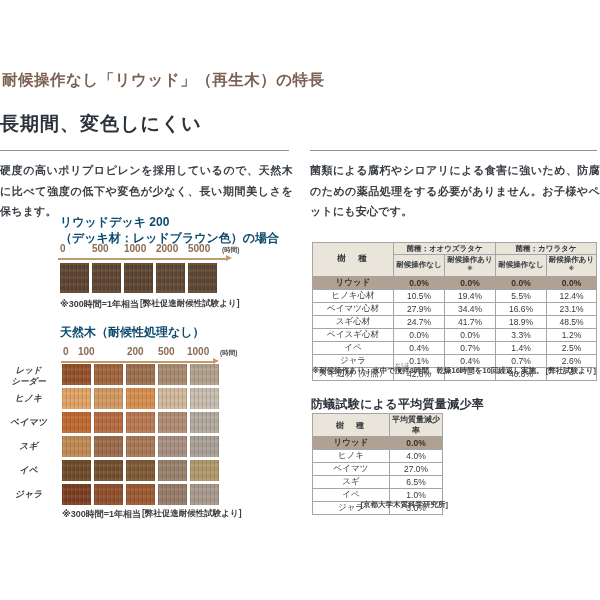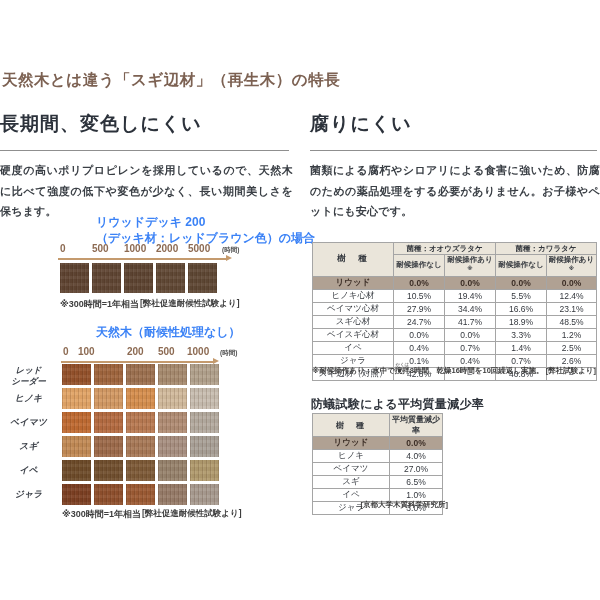--- a/index.html
+++ b/index.html
@@ -4,21 +4,21 @@
 <style>
   html,body{margin:0;padding:0;background:#fff;}
   #page{position:relative;width:600px;height:600px;background:#ffffff;overflow:hidden;
         font-family:"Liberation Sans","DejaVu Sans",sans-serif;color:#3a3f45;}
   .abs{position:absolute;}
   .serif{font-family:"Liberation Serif","DejaVu Serif",serif;}
   #page-title{left:2px;top:70px;font-size:15.5px;font-weight:700;color:var(--c-title,#7c6152);letter-spacing:.5px;}
   .col-heading{font-size:19px;font-weight:600;color:var(--c-heading,#2c323b);letter-spacing:1px;}
   .rule{height:1px;background:#8f8f8f;}
   .body-text{font-size:11px;line-height:20.5px;font-weight:600;color:var(--c-body_text,#3a3f45);letter-spacing:.2px;text-align:justify;}
-  .chart-label{font-size:12px;line-height:15.5px;font-weight:600;color:#3b82f6;margin-left:36px;}
+  .chart-label{font-size:12px;line-height:15.5px;font-weight:600;color:#0c4a6e;}
   .tick{position:absolute;font-size:10px;font-weight:700;color:var(--c-axis_text,#8c6a52);}
   .axis-unit{position:absolute;font-size:6.5px;color:#4c4c4c;font-weight:600;}
   .arrow{position:absolute;height:1.5px;background:var(--c-arrow,#c49a6d);}
   .arrow::after{content:"";position:absolute;right:-6px;top:-2.8px;
     border-left:6px solid var(--c-arrow,#c49a6d);border-top:3.5px solid transparent;border-bottom:3.5px solid transparent;}
   .wood{position:absolute;}
   .wood::after{content:"";position:absolute;inset:0;
     background:repeating-linear-gradient(90deg,rgba(62,32,12,.16) 0 1px,rgba(255,255,255,.05) 1px 2px,rgba(0,0,0,0) 2px 4px),
                repeating-linear-gradient(0deg,rgba(255,255,255,.05) 0 3px,rgba(0,0,0,.03) 3px 7px);}
   .note{font-size:9px;font-weight:600;color:#3e3e3e;}
@@ -43,21 +43,21 @@
   sup{font-size:5.5px;vertical-align:super;}
   .small-note{font-size:7.5px;color:#3e3e3e;font-weight:600;}
   .ruby-wrap{display:inline-block;position:relative;}
   .rt{position:absolute;top:-4.5px;left:0;right:0;font-size:4.5px;text-align:center;font-weight:400;}
 </style>
 </head>
 <body>
 
 <div id="page">
 
-  <div id="page-title" class="abs">天然木とは違う「スギ辺材」（再生木）の特長</div>
+  <div id="page-title" class="abs">耐候操作なし「リウッド」（再生木）の特長</div>
 
   <div class="abs serif col-heading" style="left:0;top:111px;">長期間、変色しにくい</div>
   <div class="abs rule" style="left:0;top:150px;width:289px;"></div>
   <div class="abs body-text" style="left:0;top:160px;width:293px;">硬度の高いポリプロピレンを採用しているので、天然木に比べて強度の低下や変色が少なく、長い期間美しさを保ちます。</div>
 
   <div class="abs chart-label" style="left:60px;top:215px;">
     <div>リウッドデッキ 200</div>
     <div>（デッキ材：レッドブラウン色）の場合</div>
   </div>
 
@@ -130,21 +130,20 @@
 
   <div class="wood" style="left: 62px; top: 484px; width: 29px; height: 21px; background-color: rgb(124, 63, 34);"></div>
   <div class="wood" style="left: 94px; top: 484px; width: 29px; height: 21px; background-color: rgb(143, 79, 44);"></div>
   <div class="wood" style="left: 126px; top: 484px; width: 29px; height: 21px; background-color: rgb(156, 90, 51);"></div>
   <div class="wood" style="left: 158px; top: 484px; width: 29px; height: 21px; background-color: rgb(151, 124, 105);"></div>
   <div class="wood" style="left: 190px; top: 484px; width: 29px; height: 21px; background-color: rgb(168, 155, 144);"></div>
 
   <span class="abs note" style="left:62px;top:508px;">※300時間=1年相当</span>
   <span class="abs note" style="left:142px;top:508px;font-size:8.5px;">[弊社促進耐候性試験より]</span>
 
-  <div class="abs serif col-heading" style="left:310px;top:111px;">腐りにくい</div>
   <div class="abs rule" style="left:310px;top:150px;width:287px;"></div>
   <div class="abs body-text" style="left:310px;top:160px;width:290px;">菌類による腐朽やシロアリによる食害に強いため、防腐のための薬品処理をする必要がありません。お子様やペットにも安心です。</div>
 
 
   <table id="decay-table" class="abs" style="left:312px;top:242px;">
     <colgroup>
         <col style="width:81px;">
         <col style="width:51px;">
         <col style="width:51px;">
         <col style="width:51px;">

